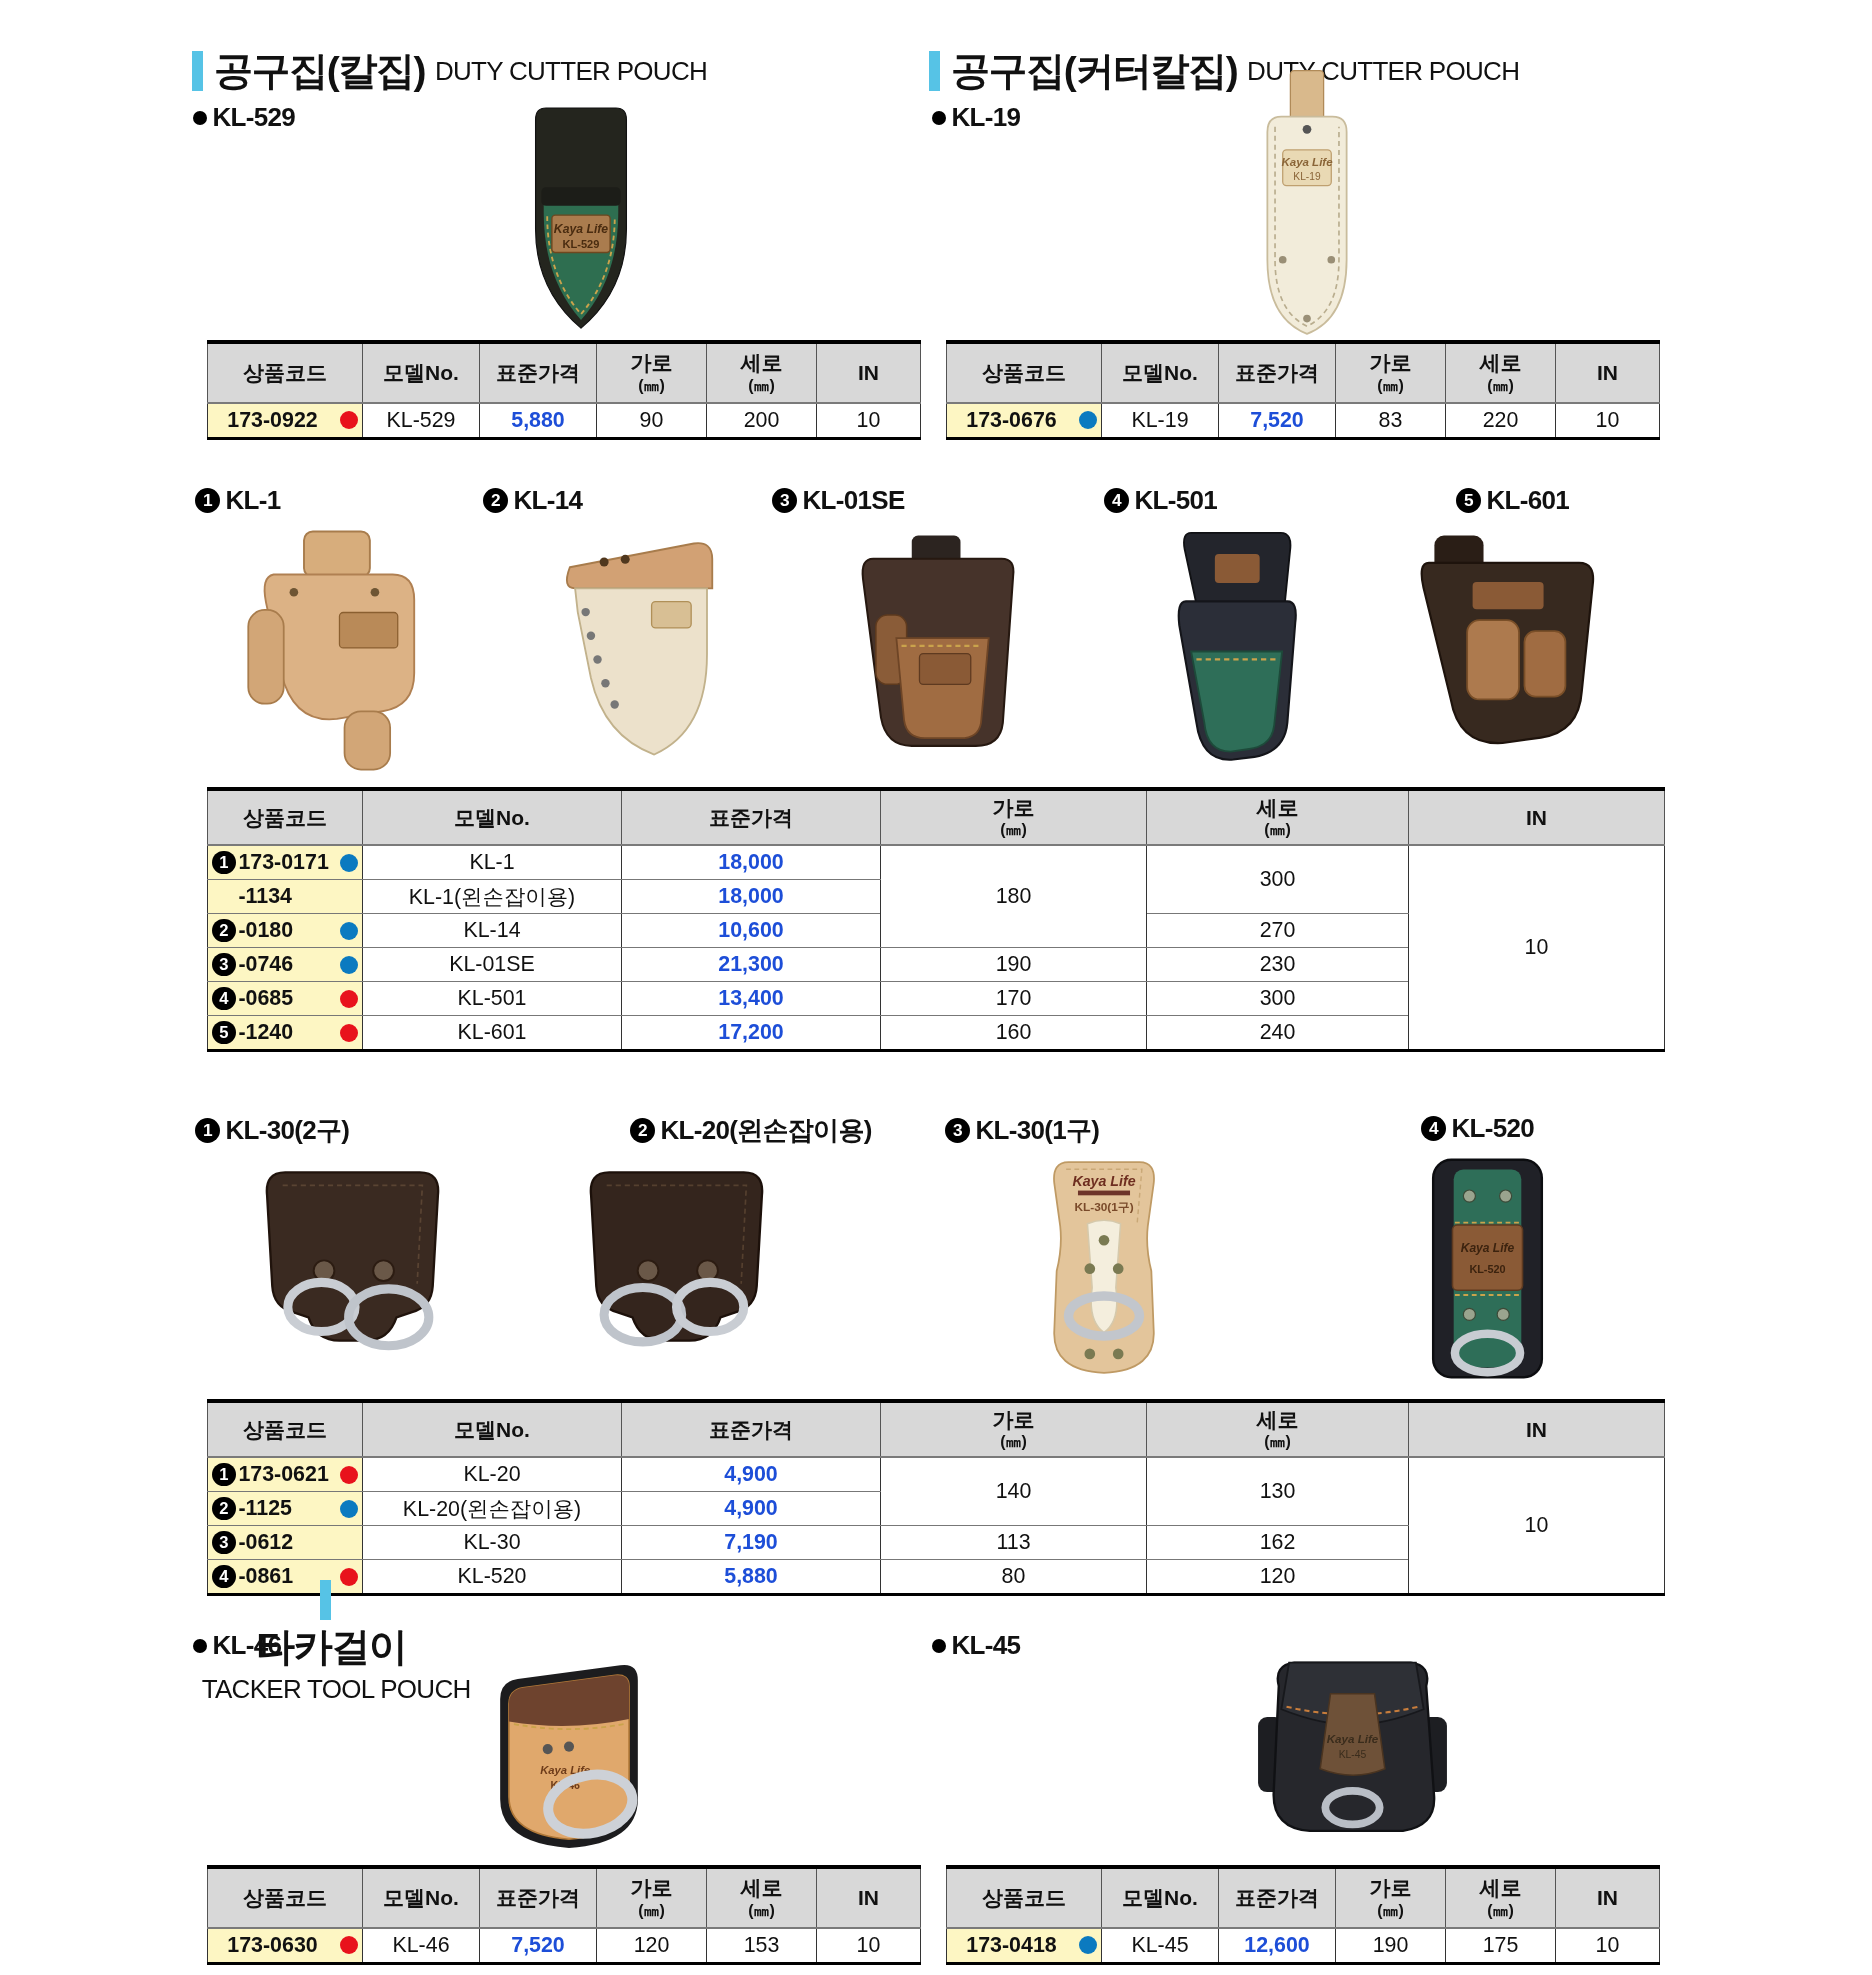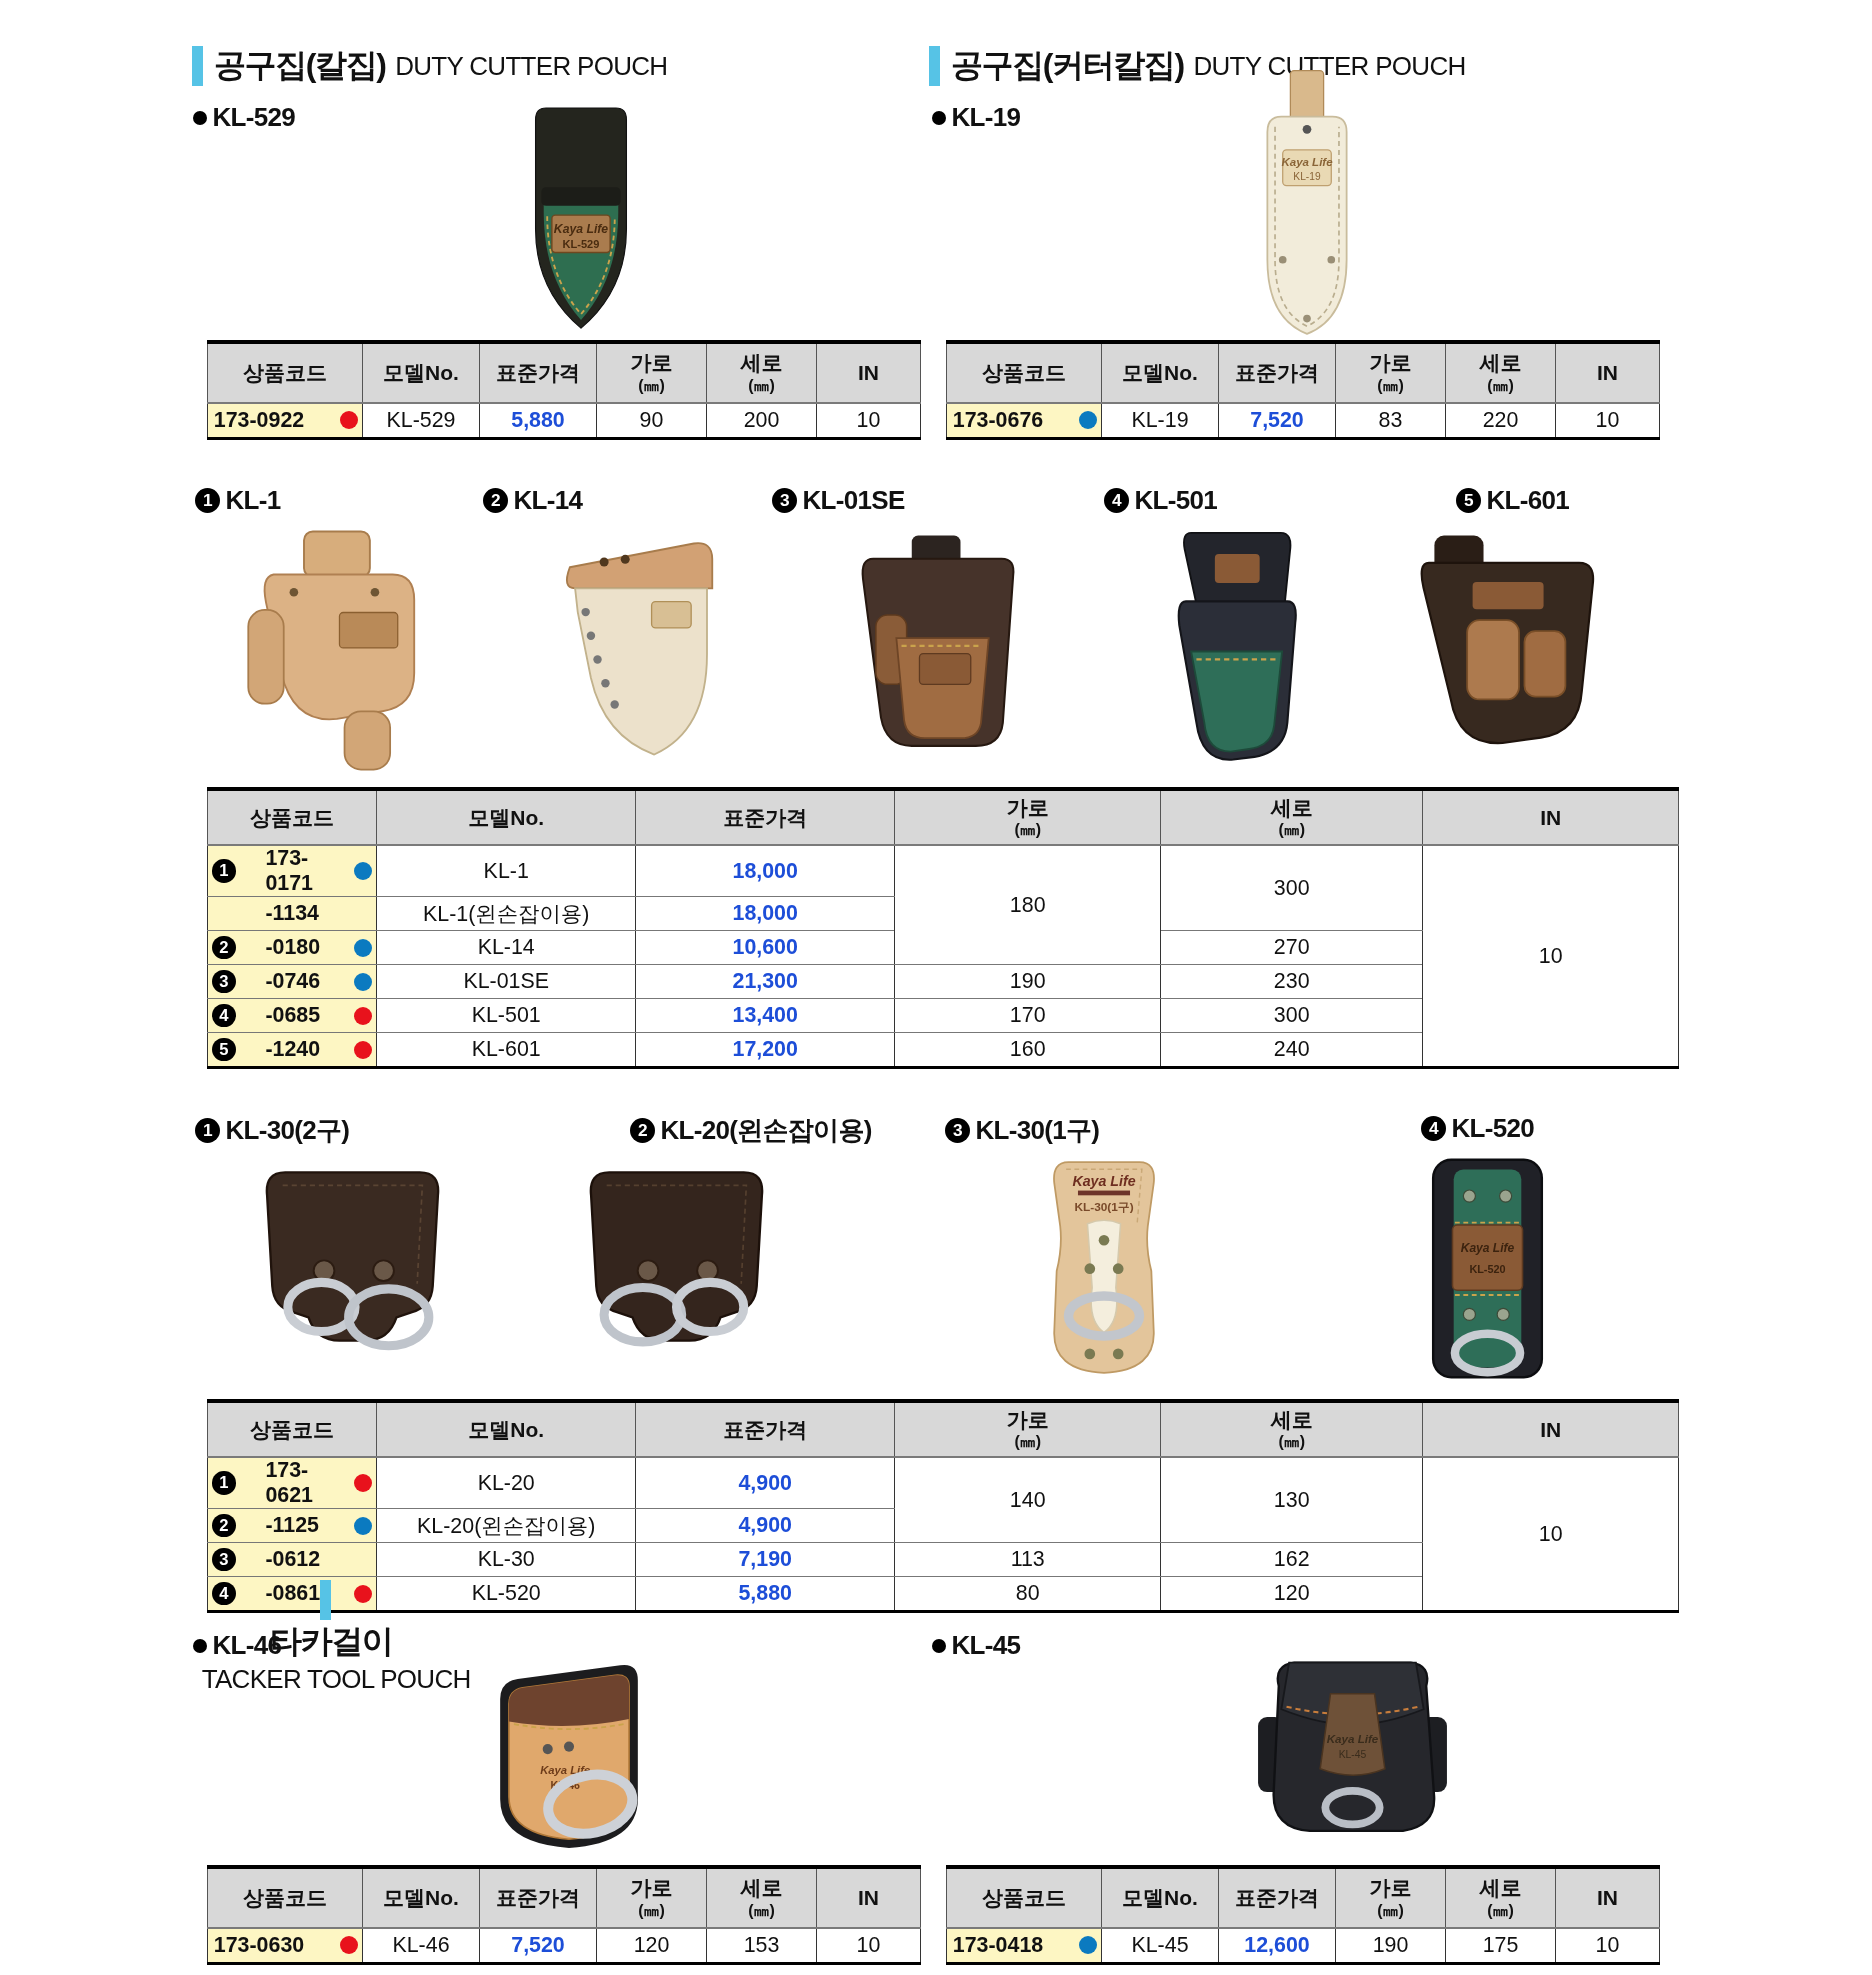--- a/index.html
+++ b/index.html
@@ -2,42 +2,42 @@
 <html style="font-size:11px"><head>
 <meta charset="utf-8">
 <style>
   html,body{margin:0;padding:0;background:#fff;}
   .page{position:relative;width:1873px;height:1975px;background:#fff;overflow:hidden;
         font-family:"Liberation Sans",sans-serif;color:#111;}
 
   
   .sec-h{position:absolute;display:flex;align-items:center;}
   .sec-bar{width:11px;height:40px;background:#56c3e6;margin-right:11px;flex:0 0 auto;}
-  .sec-ko{font-size:32px;font-weight:800;letter-spacing:-1.4px;}
+  .sec-ko{font-size:39px;font-weight:800;letter-spacing:-1.4px;}
   .sec-en{font-size:26px;font-weight:400;letter-spacing:-0.7px;margin-left:9.7px;}
 
   
   .plabel{position:absolute;display:flex;align-items:center;font-size:26px;font-weight:600;letter-spacing:-0.7px;}
   .bullet{width:14px;height:14px;border-radius:50%;background:#000;margin-right:5.5px;flex:0 0 auto;}
   .nbadge{width:25px;height:25px;border-radius:50%;background:#000;color:#fff;font-size:17.3px;font-weight:700;
           display:inline-flex;align-items:center;justify-content:center;margin-right:5.5px;flex:0 0 auto;}
   .nbadge:empty{visibility:hidden;}
 
   
   table.ptable{position:absolute;border-collapse:collapse;table-layout:fixed;
                border-top:4.1px solid #000;border-bottom:3.5px solid #000;}
   .ptable th{background:#d8d8d8;border:1.4px solid #555;border-top:none;border-bottom:2.8px solid #7a7a7a;
              font-size:21px;font-weight:700;padding:2.8px 1.4px;vertical-align:middle;}
   .ptable th .h2{font-size:16px;font-weight:700;margin-top:-1.4px;}
   .ptable td{border:1.4px solid #777;border-left:1.4px solid #333;border-right:1.4px solid #333;
              font-size:21.4px;text-align:center;height:33px;padding:0 4.1px;vertical-align:middle;background:#fff;}
   .ptable td.code{background:#fdf6c3;font-weight:700;}
   .ptable td.price{color:#1d4ed8;font-weight:700;}
   .ptable th.small-h{height:52px;}
-  .codewrap{display:flex;align-items:center;width:100%;gap:27px;}
+  .codewrap{display:flex;align-items:center;width:100%;}
   .codewrap .grow{flex:1;text-align:left;}
   .codewrap.center .grow{text-align:center;}
   .codewrap .nbadge{width:23.5px;height:23.5px;font-size:16.6px;margin-right:2.8px;}
   .dot{display:inline-block;width:18px;height:18px;border-radius:50%;margin-left:7px;visibility:hidden;flex:0 0 auto;}
   .dot.red{visibility:visible;background:#e8121c;}
   .dot.blue{visibility:visible;background:#0b7ac0;}
 
   
   .pimg{position:absolute;}
   .pimg svg{display:block;width:100%;height:100%;}

